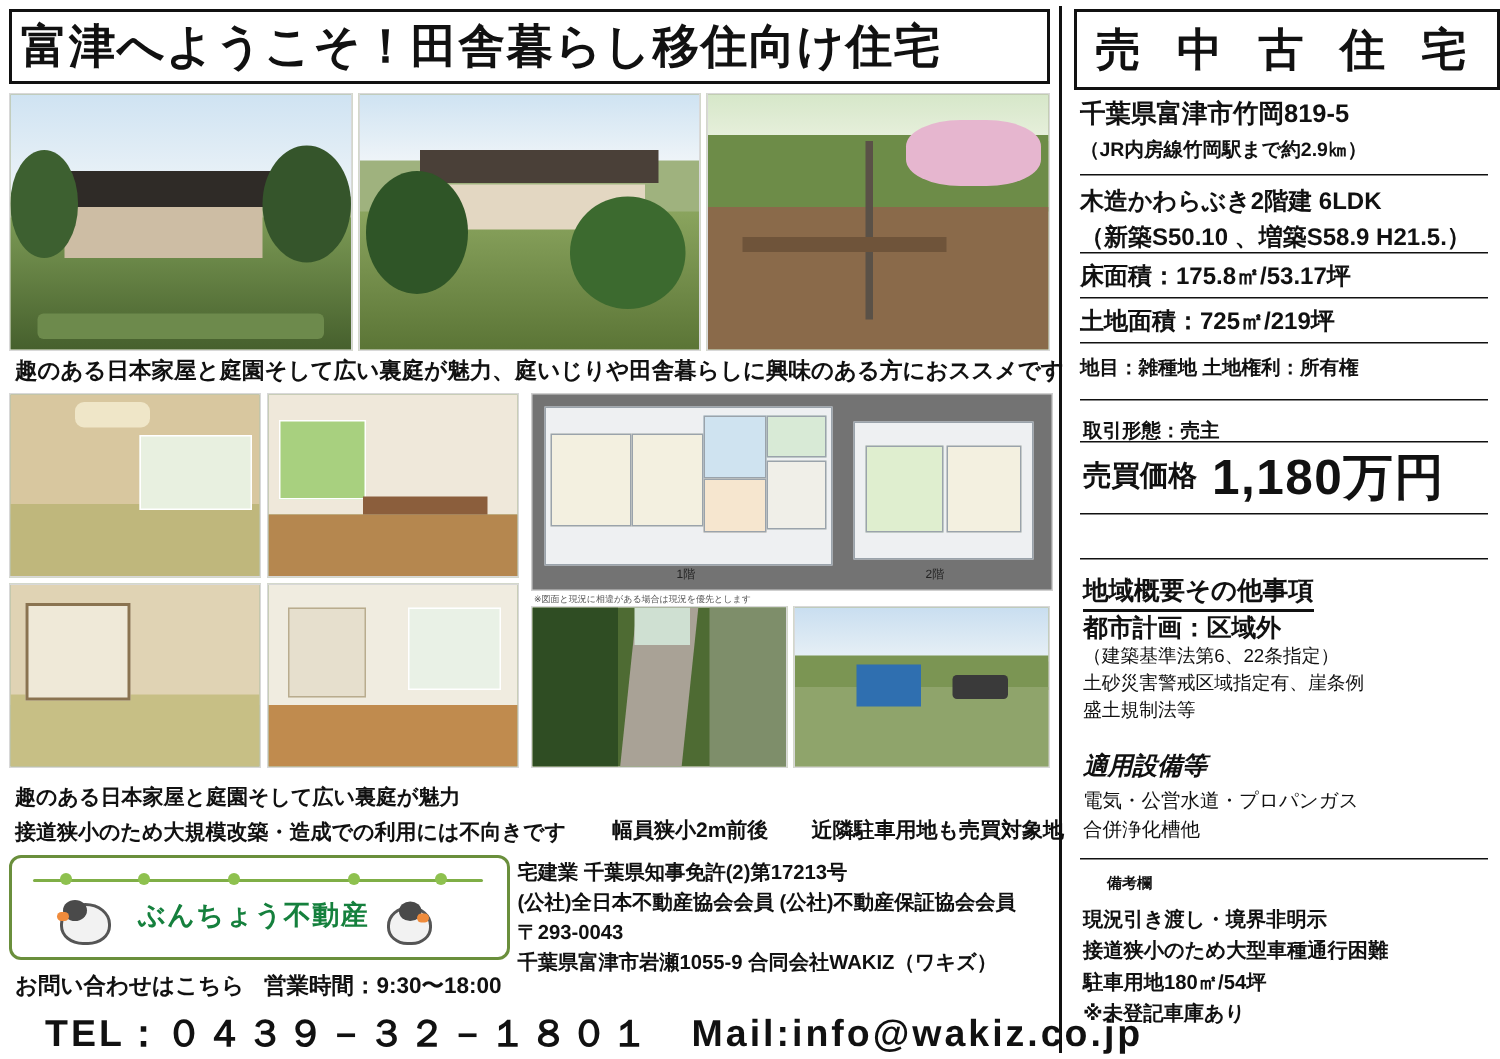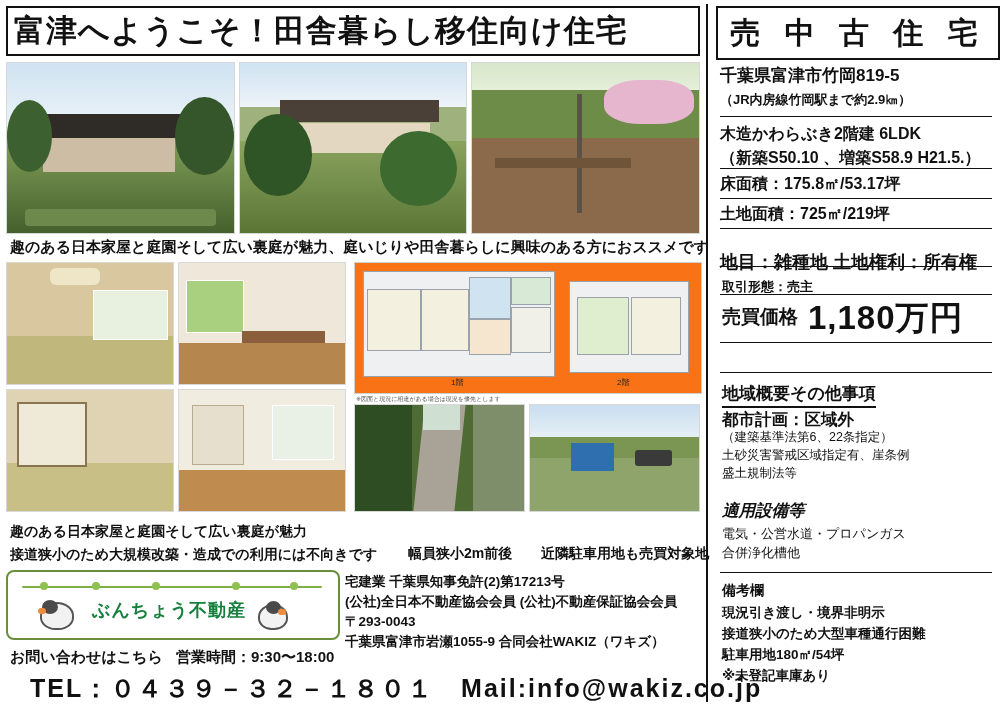--- a/index.html
+++ b/index.html
@@ -27,21 +27,21 @@
   .cap1{
     position:absolute;left:10px;top:238px;width:690px;height:22px;
     font-size:15px;font-weight:bold;letter-spacing:0px;white-space:nowrap;
   }
 
   .midblock{position:absolute;left:6px;top:262px;width:694px;height:290px;}
   .photogrid{position:absolute;left:0;top:0;width:340px;height:250px;
     display:grid;grid-template-columns:1fr 1fr;grid-template-rows:1fr 1fr;gap:4px;}
   .photogrid .ph{border:1px solid #d8d8d8;}
   .floorplan{position:absolute;left:348px;top:0;width:346px;height:130px;
-    background:#f97316;border:1px solid #cfcfcf;overflow:hidden;}
+    background:#737373;border:1px solid #cfcfcf;overflow:hidden;}
   .fp-note{position:absolute;left:350px;top:133px;font-size:6px;color:#555;}
   .photorow3{position:absolute;left:348px;top:142px;width:346px;height:108px;display:flex;gap:4px;}
   .photorow3 .ph{flex:1;border:1px solid #d8d8d8;}
 
   .cap2{position:absolute;left:10px;top:523px;font-size:14px;font-weight:bold;white-space:nowrap;}
   .cap3{position:absolute;left:10px;top:546px;font-size:14px;font-weight:bold;white-space:nowrap;}
   .cap4{position:absolute;left:408px;top:545px;font-size:14px;font-weight:bold;white-space:nowrap;}
   .cap5{position:absolute;left:541px;top:545px;font-size:14px;font-weight:bold;white-space:nowrap;}
 
   
@@ -76,21 +76,21 @@
 
   .area-head{position:absolute;left:10px;top:382px;font-size:17px;font-weight:bold;
     border-bottom:2px solid #111;padding-bottom:1px;}
   .area-body{position:absolute;left:10px;top:410px;width:272px;font-size:13px;line-height:18px;}
   .area-body .h{font-size:16.5px;font-weight:bold;}
   .area-body .n{font-size:12.5px;}
 
   .equip-head{position:absolute;left:10px;top:500px;font-size:16.5px;font-weight:bold;font-style:italic;}
   .equip-body{position:absolute;left:10px;top:524px;width:272px;font-size:13px;line-height:19px;}
 
-  .remark-head{position:absolute;left:10px;top:582px;font-size:14px;font-weight:bold;}
+  .remark-head{position:absolute;left:26px;top:582px;font-size:10px;font-weight:bold;}
   .remark-body{position:absolute;left:10px;top:602px;width:272px;font-size:13.5px;line-height:21px;font-weight:bold;}
 
   .vline{position:absolute;left:706px;top:4px;width:0;height:698px;border-left:2px solid #111;}
 
   
   .ph{position:relative;overflow:hidden;background:#9fb27e;}
   .sky{position:absolute;left:0;top:0;width:100%;height:40%;background:linear-gradient(#cfe3f2,#eef4f8);}
   .ground{position:absolute;left:0;bottom:0;width:100%;height:46%;background:linear-gradient(#6f8a4a,#4e6633);}
   .house{position:absolute;background:#5b4a3c;}
   .roof{position:absolute;background:#3a3630;}
@@ -259,21 +259,21 @@
 
     <div class="hr" style="top:116px"></div>
 
     <div class="spec" style="top:124px">木造かわらぶき2階建  6LDK</div>
     <div class="spec small" style="top:148px">（新築S50.10 、増築S58.9 H21.5.）</div>
     <div class="hr" style="top:168px"></div>
     <div class="spec big" style="top:174px">床面積：175.8㎡/53.17坪</div>
     <div class="hr" style="top:198px"></div>
     <div class="spec big" style="top:204px">土地面積：725㎡/219坪</div>
     <div class="hr" style="top:228px"></div>
-    <div class="spec" style="top:250px;font-size:18px">地目：雑種地  土地権利：所有権</div>
+    <div class="spec" style="top:236px;font-size:13px">地目：雑種地  土地権利：所有権</div>
     <div class="hr" style="top:266px"></div>
 
     <div class="deal">取引形態：売主</div>
     <div class="hr" style="top:294px"></div>
     <div class="price-label">売買価格</div>
     <div class="price-val">1,180万円</div>
     <div class="hr" style="top:342px"></div>
     <div class="hr" style="top:372px"></div>
 
     <div class="area-head">地域概要その他事項</div>

